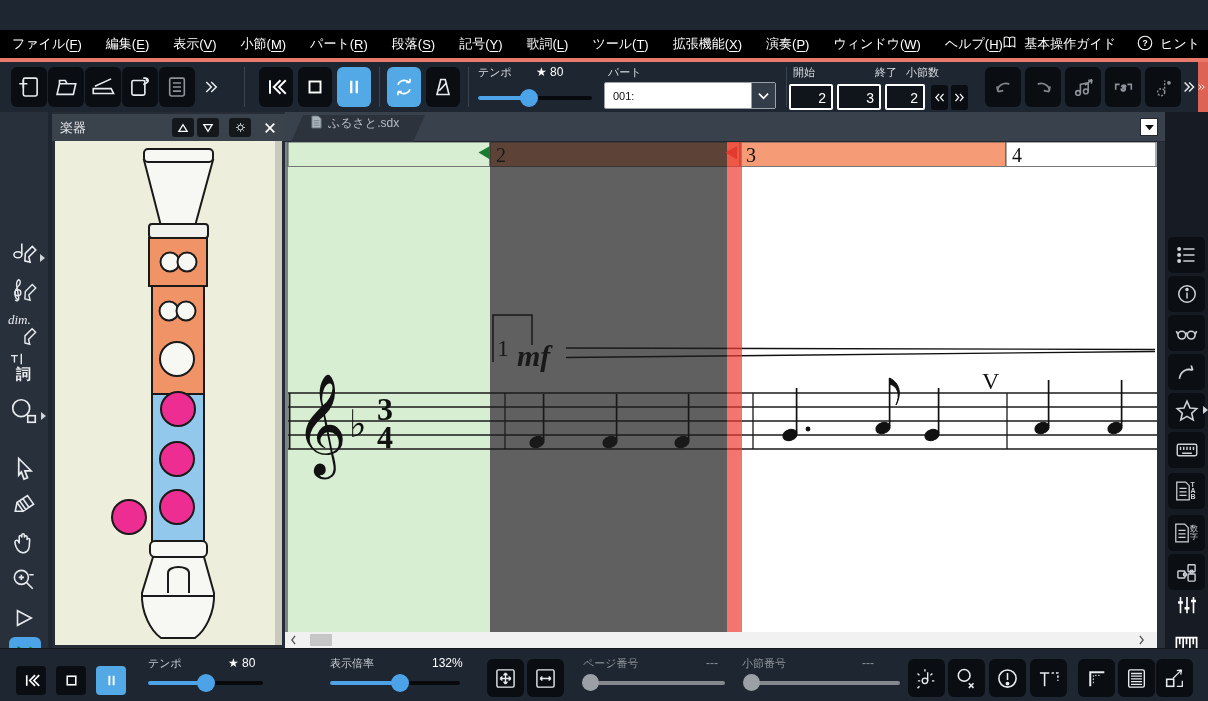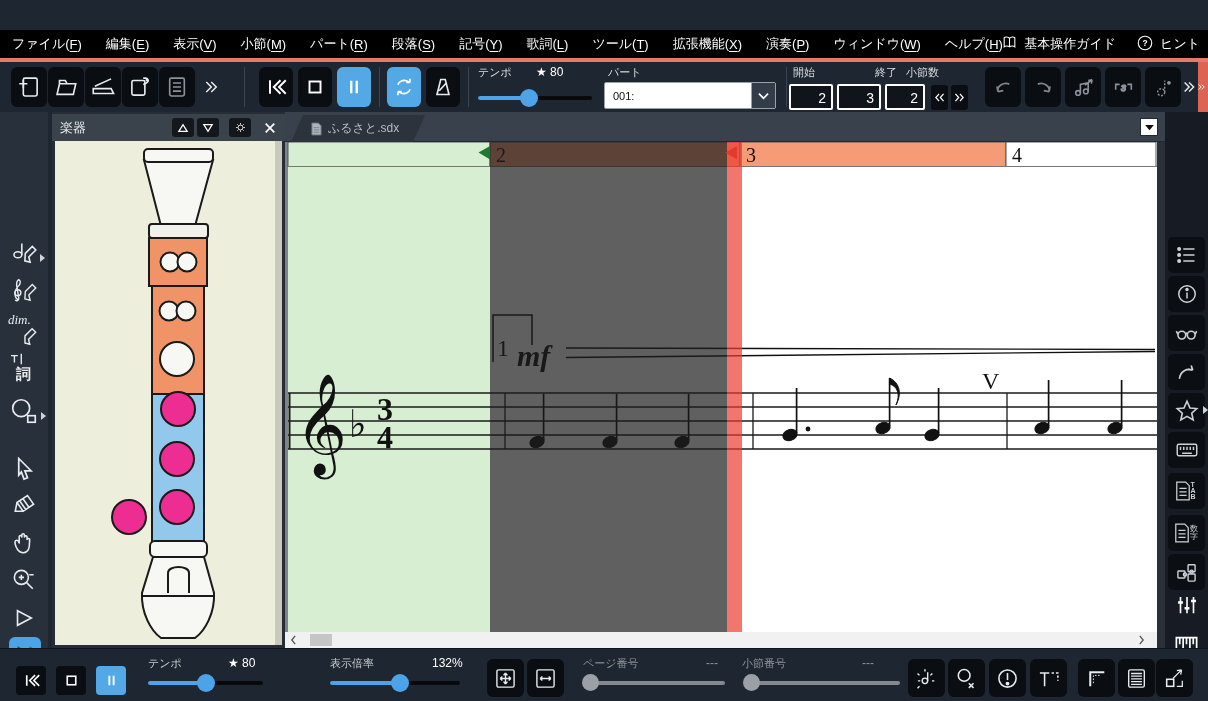--- a/index.html
+++ b/index.html
@@ -45,21 +45,21 @@
 .pitem{position:absolute;left:7px;width:34px;height:34px;display:flex;align-items:center;justify-content:center}
 .pitem.blue{background:#4da3e8;border-radius:6px;left:9px;width:32px;height:32px}
 .flyout{position:absolute;width:0;height:0;border-left:5px solid #cfd4d9;border-top:4px solid transparent;border-bottom:4px solid transparent}
 .panel{position:absolute;left:52px;top:112px;width:233px;height:536px;background:#262d36}
 .panelhdr{position:absolute;left:0;top:2px;width:233px;height:27px;background:#3a424b;display:flex;align-items:center;color:#eceef0;font-size:13px;padding-left:8px}
 .phbtn{width:22px;height:19px;background:#14181d;border-radius:3px;display:flex;align-items:center;justify-content:center;margin-left:3px}
 .panelbody{position:absolute;left:3px;top:29px;width:227px;height:504px;background:#eeeedd;overflow:hidden}
 .pscroll{position:absolute;right:0;top:0;width:7px;height:504px;background:#c9c9bd}
 .scoreregion{position:absolute;left:285px;top:112px;width:880px;height:536px;background:#2a3038}
 .tabbar{position:absolute;left:0;top:0;width:880px;height:30px;background:#39414c;border-bottom:1px solid #222831}
-.tab{position:absolute;top:3px;height:27px;display:flex;align-items:center;gap:6px;font-size:12px;clip-path:polygon(12px 0,100% 0,calc(100% - 12px) 100%,0 100%);padding:0 20px}
+.tab{position:absolute;top:3px;height:27px;display:flex;gap:6px;font-size:12px;clip-path:polygon(12px 0,100% 0,calc(100% - 12px) 100%,0 100%);padding:0 20px}
 .tab.inactive{background:#2c333c;color:#b7bdc3}
 .tab.active{background:linear-gradient(#7fc4f2,#509cd8);color:#0b1015;font-weight:bold;font-size:12.5px}
 .tabdrop{position:absolute;right:7px;top:6px;width:18px;height:18px;background:#fff;border:1px solid #23282e;display:flex;align-items:center;justify-content:center}
 .scoreview{position:absolute;left:0;top:30px;width:880px;height:490px;background:#2a3038}
 .hscroll{position:absolute;left:0;top:520px;width:872px;height:16px;background:#f1f1f1;display:flex;align-items:center}
 .hthumb{position:absolute;left:25px;top:2px;width:22px;height:12px;background:#c6c6c6}
 .harrow{position:absolute;top:1px;width:16px;height:14px;display:flex;align-items:center;justify-content:center}
 .rightpal{position:absolute;left:1165px;top:112px;width:43px;height:536px;background:#171c24}
 .ric{position:absolute;left:3px;width:37px;height:36px;background:#0b0e13;border-radius:5px;display:flex;align-items:center;justify-content:center}
 

